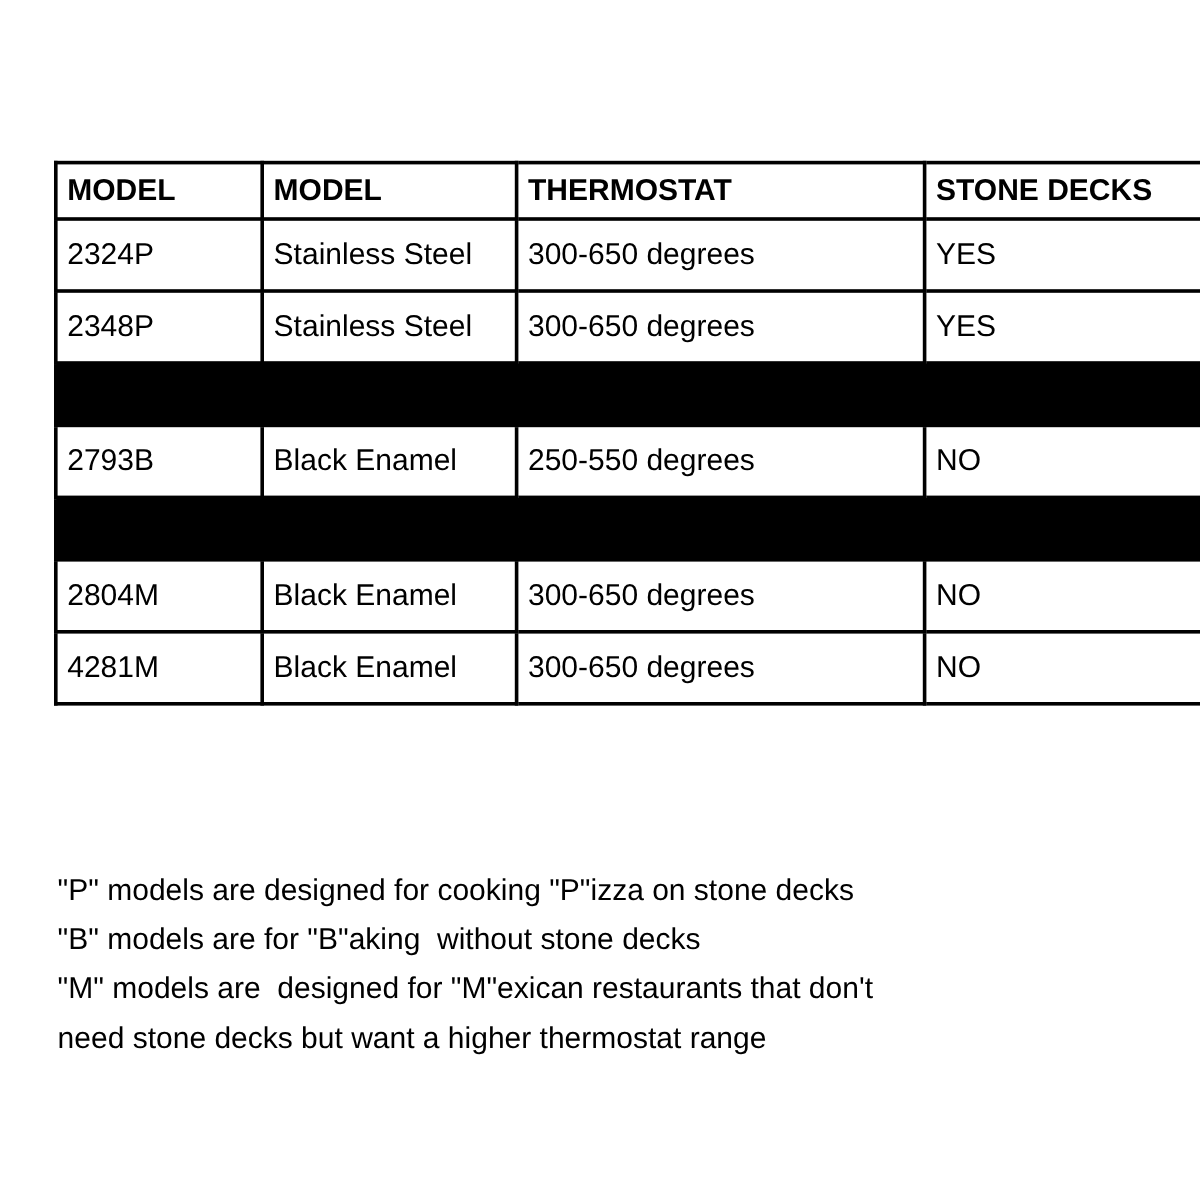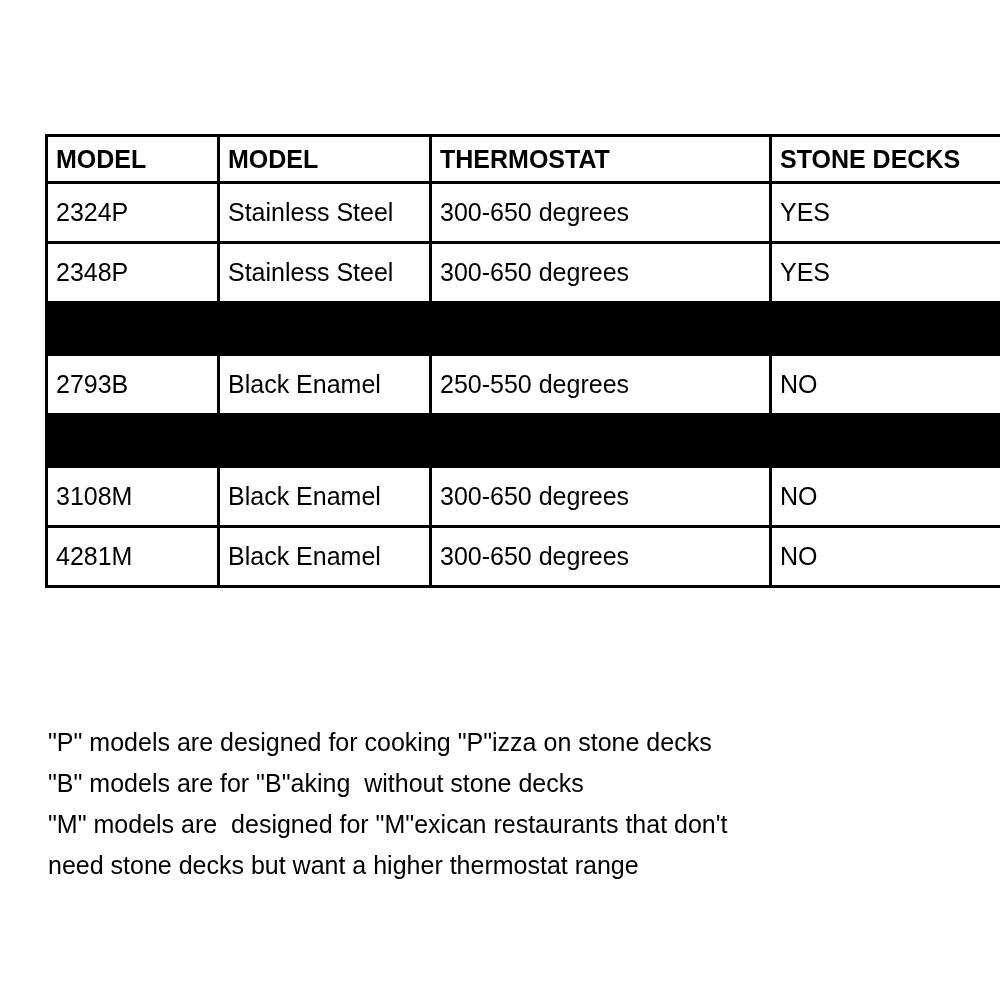--- a/index.html
+++ b/index.html
@@ -111,21 +111,21 @@
         <td>Black Enamel</td>
         <td>250-550 degrees</td>
         <td class="cell-bold">NO</td>
       </tr>
 
       <tr class="divider">
         <td colspan="4"></td>
       </tr>
 
       <tr>
-        <td>3108M</td>
+        <td>2804M</td>
         <td>Black Enamel</td>
         <td>300-650 degrees</td>
         <td class="cell-bold">NO</td>
       </tr>
       <tr>
         <td>4281M</td>
         <td>Black Enamel</td>
         <td>300-650 degrees</td>
         <td class="cell-bold">NO</td>
       </tr>

